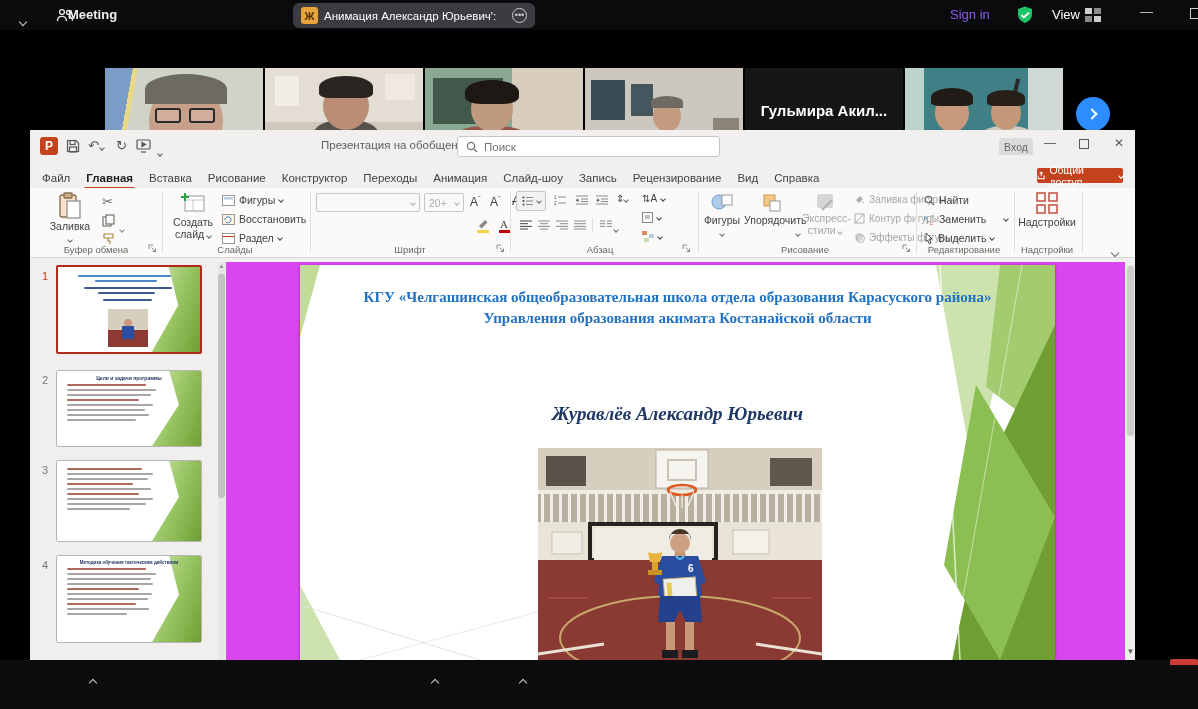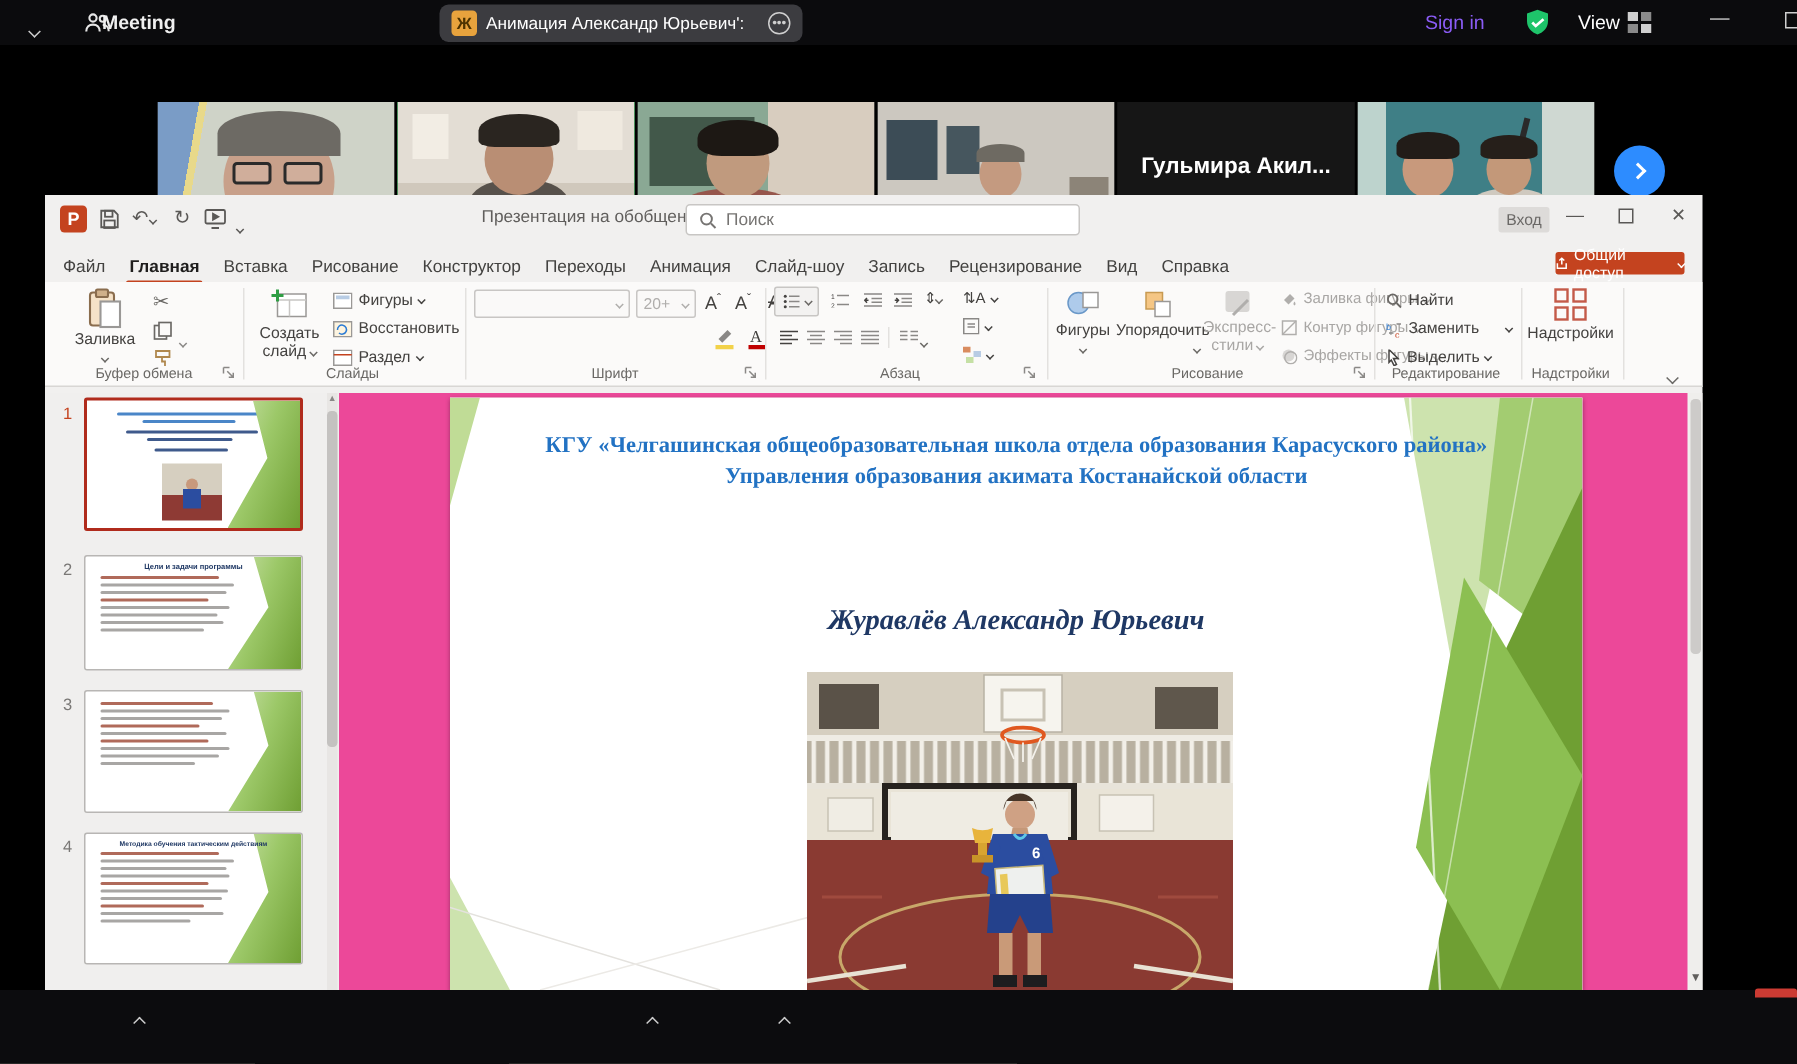--- a/index.html
+++ b/index.html
@@ -71,21 +71,21 @@
              background:linear-gradient(110deg,#cde3ae 0%,#9cc868 45%,#6f9f33 100%);
              clip-path:polygon(35% 0,100% 0,100% 100%,0 100%,55% 45%);}
   .ln{height:2px;background:#a8a6a4;margin:3px 10px 0 10px;border-radius:1px;}
   .ln.red{background:#b06a5a;}
   .ln.nav{background:#3f5a8c;}
   .ln.blu{background:#4a86c8;}
   .thtitle{font-size:5px;font-weight:bold;color:#1f3864;text-align:center;margin-top:4px;position:relative;z-index:2;}
   #pscroll{position:absolute;left:188px;top:132px;width:7px;height:398px;background:#e8e6e4;}
   #pscroll .pthumb{position:absolute;left:0;width:7px;top:12px;height:224px;background:#c4c2c0;border-radius:3px;}
   
-  #canvas{position:absolute;left:196px;top:132px;width:899px;height:398px;background:#ec4899;}
+  #canvas{position:absolute;left:196px;top:132px;width:899px;height:398px;background:#d946ef;}
   #slide{position:absolute;left:74px;top:3px;width:755px;height:395px;background:#fff;box-shadow:0 1px 3px rgba(0,0,0,.35);overflow:hidden;}
   #slide-header{position:absolute;left:30px;top:22px;width:695px;text-align:center;color:#2272c3;
                 font-family:"Liberation Serif",serif;font-size:15px;font-weight:600;line-height:21px;}
   #slide-title{position:absolute;left:40px;top:84px;width:675px;text-align:center;color:#1f3864;
                font-family:"Liberation Serif",serif;font-size:15.5px;font-weight:bold;line-height:20px;}
   #slide-author{position:absolute;left:40px;top:138px;width:675px;text-align:center;color:#1f3864;
                 font-family:"Liberation Serif",serif;font-size:19px;font-weight:bold;font-style:italic;}
   #wscroll{position:absolute;left:1096px;top:132px;width:9px;height:398px;background:#efeeec;}
   #wscroll .wthumb{position:absolute;left:1px;width:7px;top:4px;height:170px;background:#cdcbc9;border-radius:3px;}
   #wscroll .warr{position:absolute;left:0;width:9px;bottom:4px;text-align:center;font-size:8px;color:#605e5c;}

